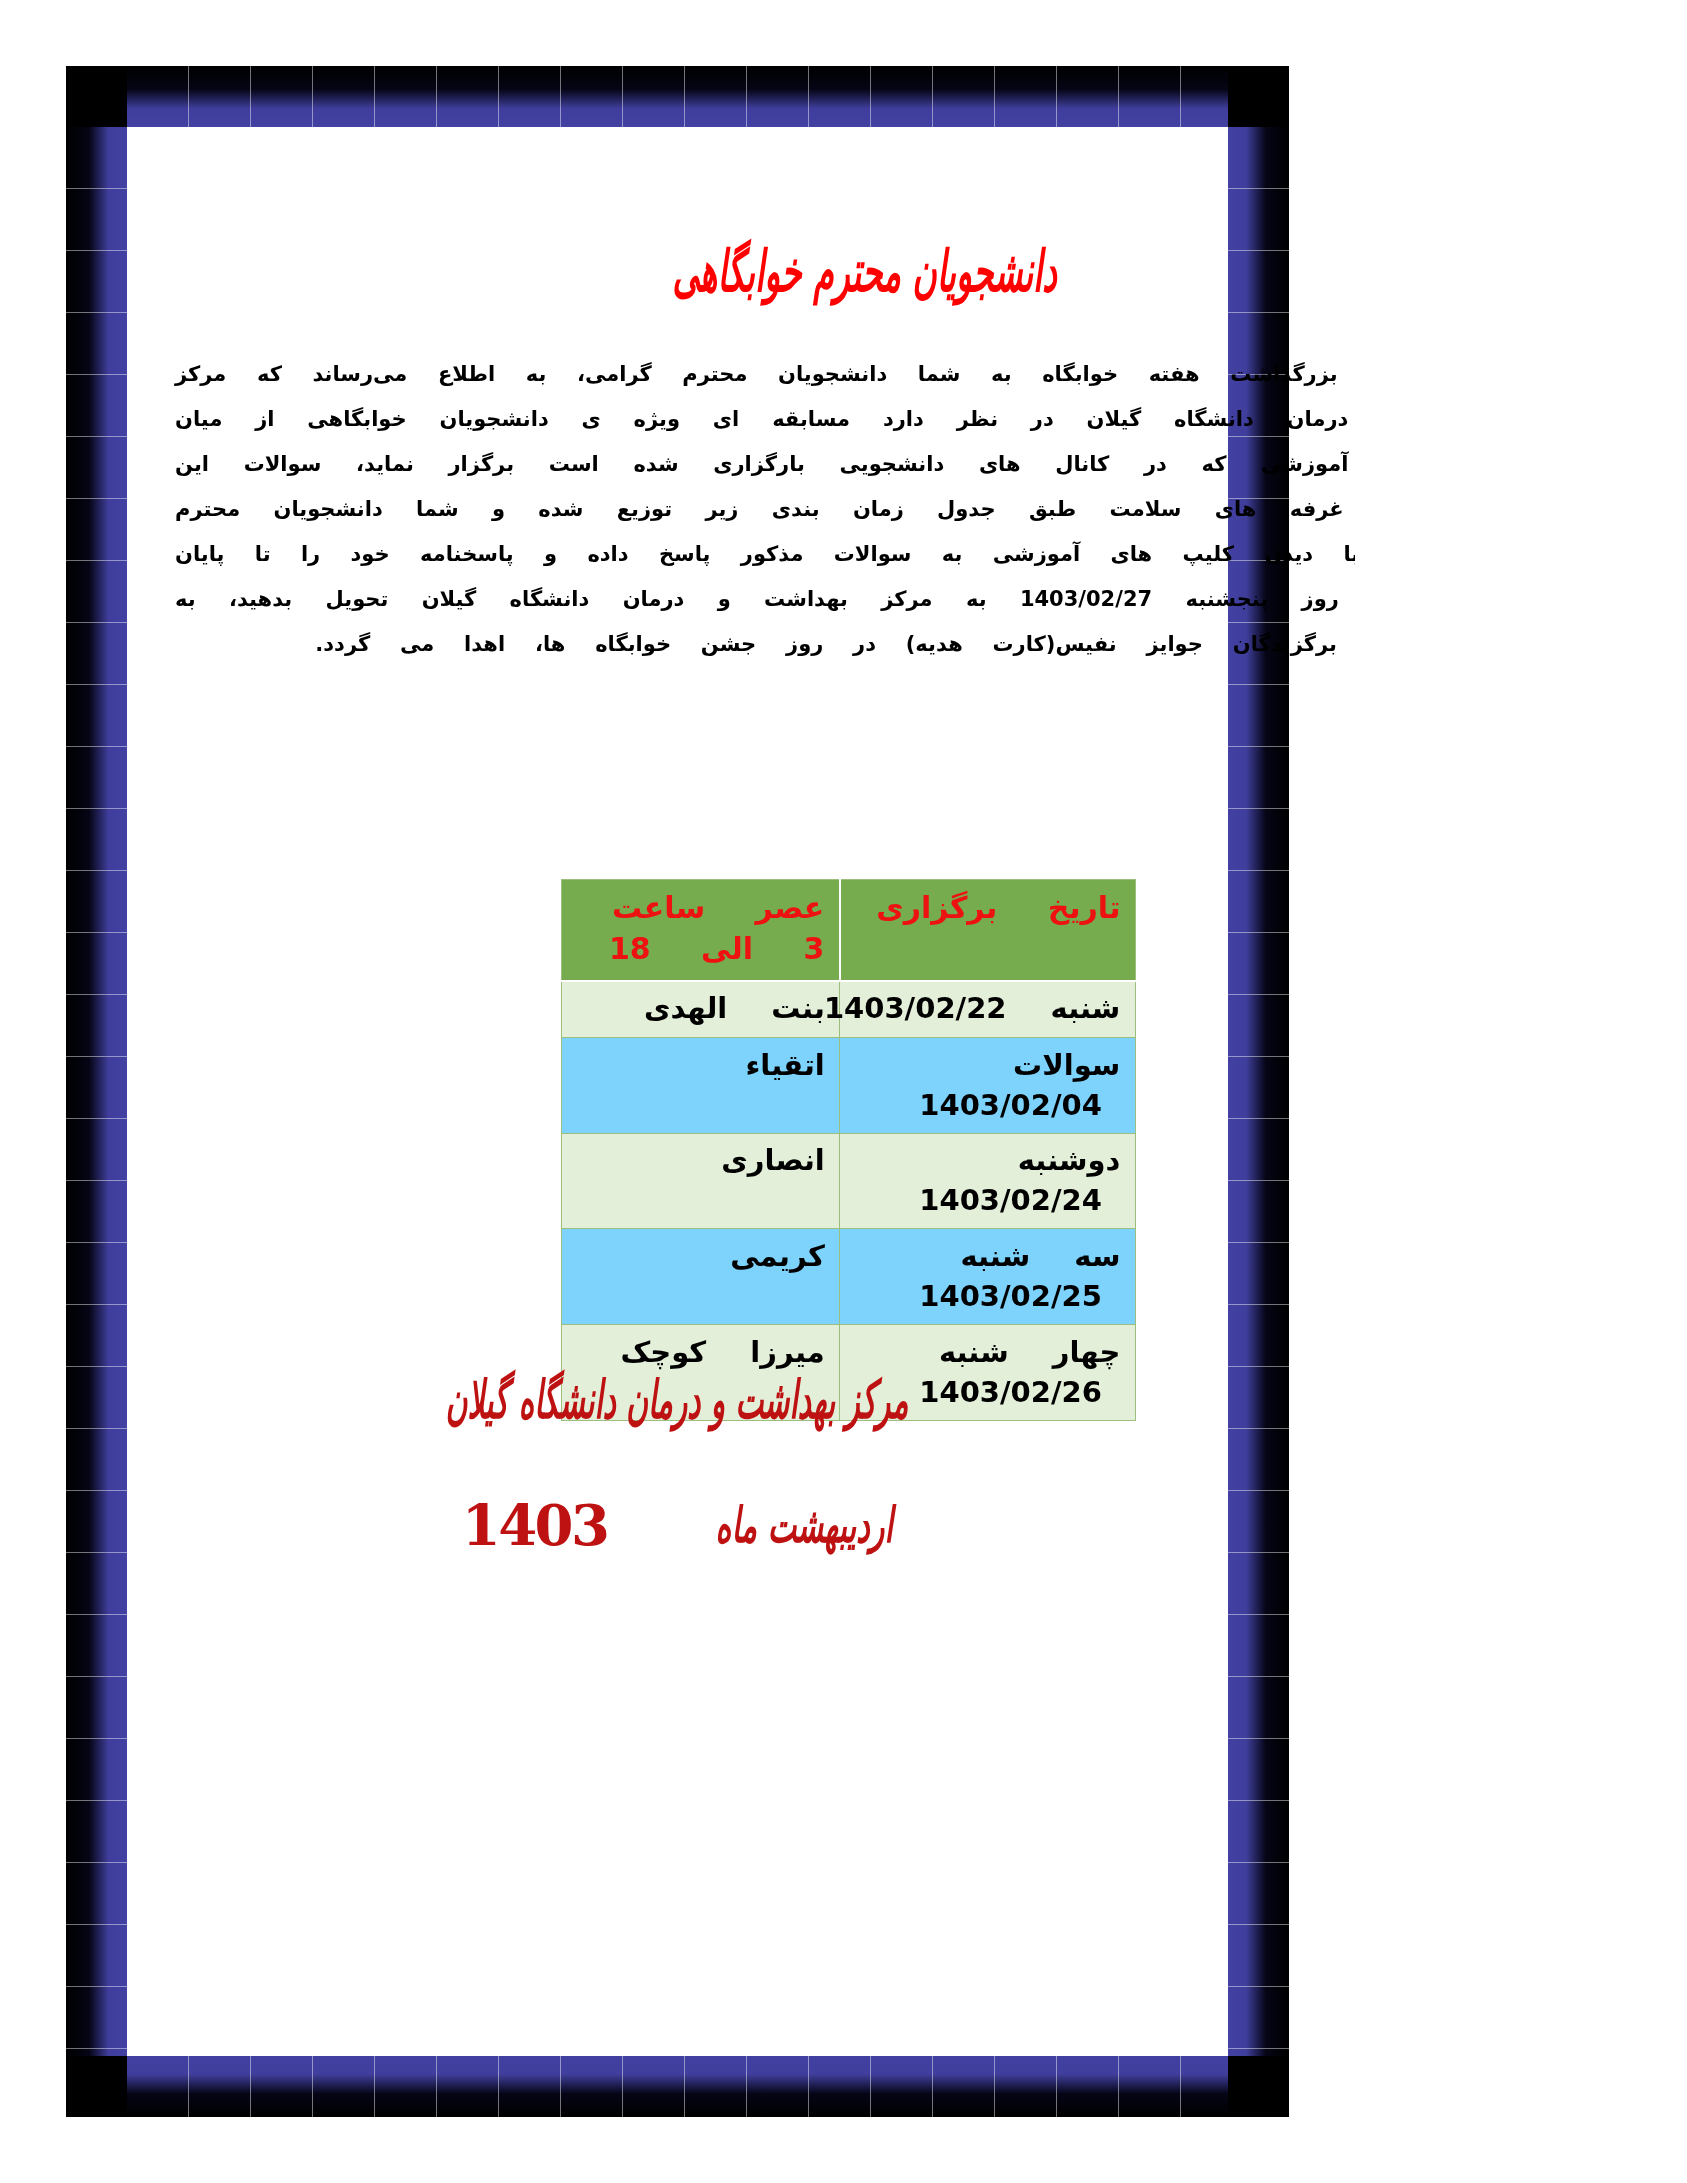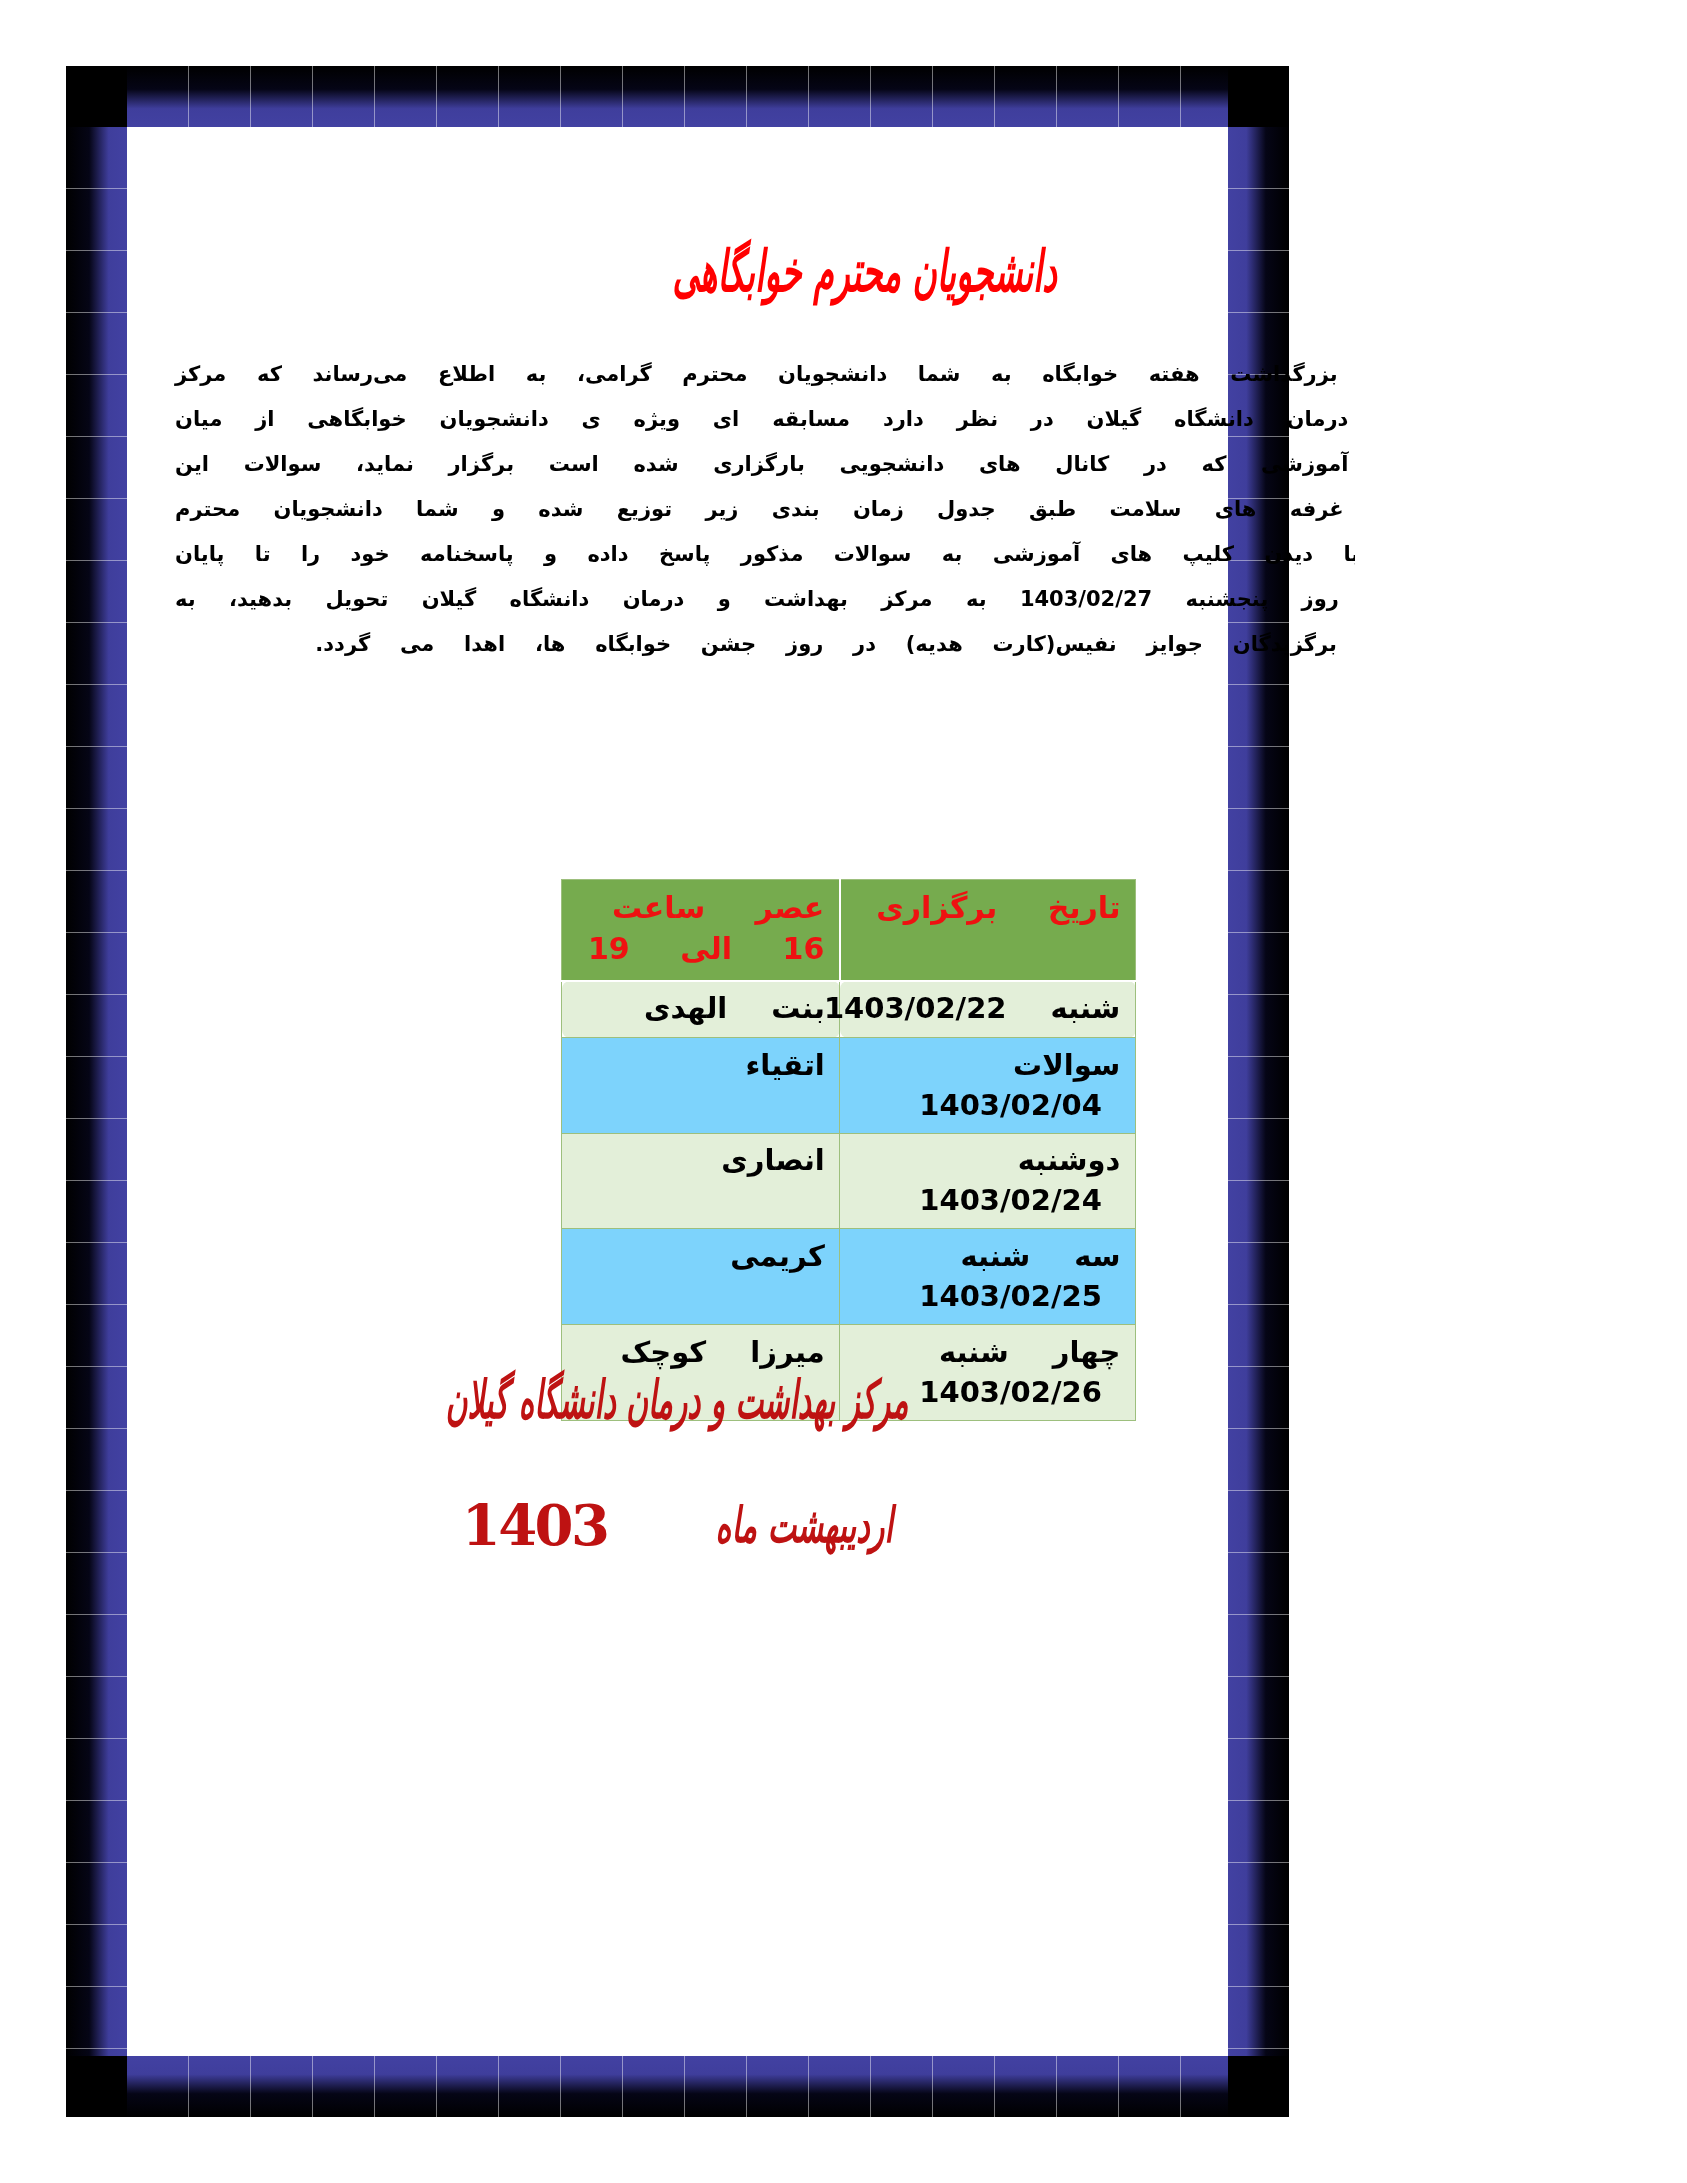--- a/index.html
+++ b/index.html
@@ -110,21 +110,21 @@
   .schedule-table td {
     background: #7dd3fc;
     color: #000000;
     font-size: 29px;
     line-height: 40px;
     text-align: right;
     word-spacing: 34px;
   }
   .schedule-table tr.shaded td { background: var(--row-green); }
   .schedule-table tr.tall td { height: 78px; }
-  .schedule-table tr.short td { height: 41px; border-radius: 8px; }
+  .schedule-table tr.short td { height: 41px; }
   .date-line {
     direction: ltr;
     text-align: right;
     padding-left: 4px;
     padding-right: 18.5px;
     word-spacing: 0;
   }
   .day-line { white-space: nowrap; }
 
   
@@ -194,21 +194,21 @@
   <p class="body-paragraph">ضمن تبریک بزرگداشت هفته خوابگاه به شما دانشجویان محترم گرامی، به اطلاع می‌رساند که مرکز بهداشت و درمان دانشگاه گیلان در نظر دارد مسابقه ای ویژه ی دانشجویان خوابگاهی از میان کلیپ های آموزشی که در کانال های دانشجویی بارگزاری شده است برگزار نماید، سوالات این مسابقه در غرفه های سلامت طبق جدول زمان بندی زیر توزیع شده و شما دانشجویان محترم می توانید با دیدن کلیپ های آموزشی به سوالات مذکور پاسخ داده و پاسخنامه خود را تا پایان وقت اداری روز پنجشنبه 1403/02/27 به مرکز بهداشت و درمان دانشگاه گیلان تحویل بدهید، به 10 نفر از برگزیدگان جوایز نفیس(کارت هدیه)  در روز جشن خوابگاه ها، اهدا می گردد.</p>
 
   <table class="schedule-table">
     <colgroup>
         <col class="c-date">
         <col class="c-dorm">
       </colgroup>
     <thead>
       <tr>
         <th>تاریخ برگزاری</th>
-        <th>عصر ساعت 16 الی 19</th>
+        <th>عصر ساعت 3 الی 18</th>
       </tr>
     </thead>
     <tbody>
         <tr class="shaded short">
           <td>
             <div class="day-line">شنبه ‏1403/02/22</div>
           </td>
           <td>بنت الهدی</td>
         </tr>
         <tr class=" tall">

